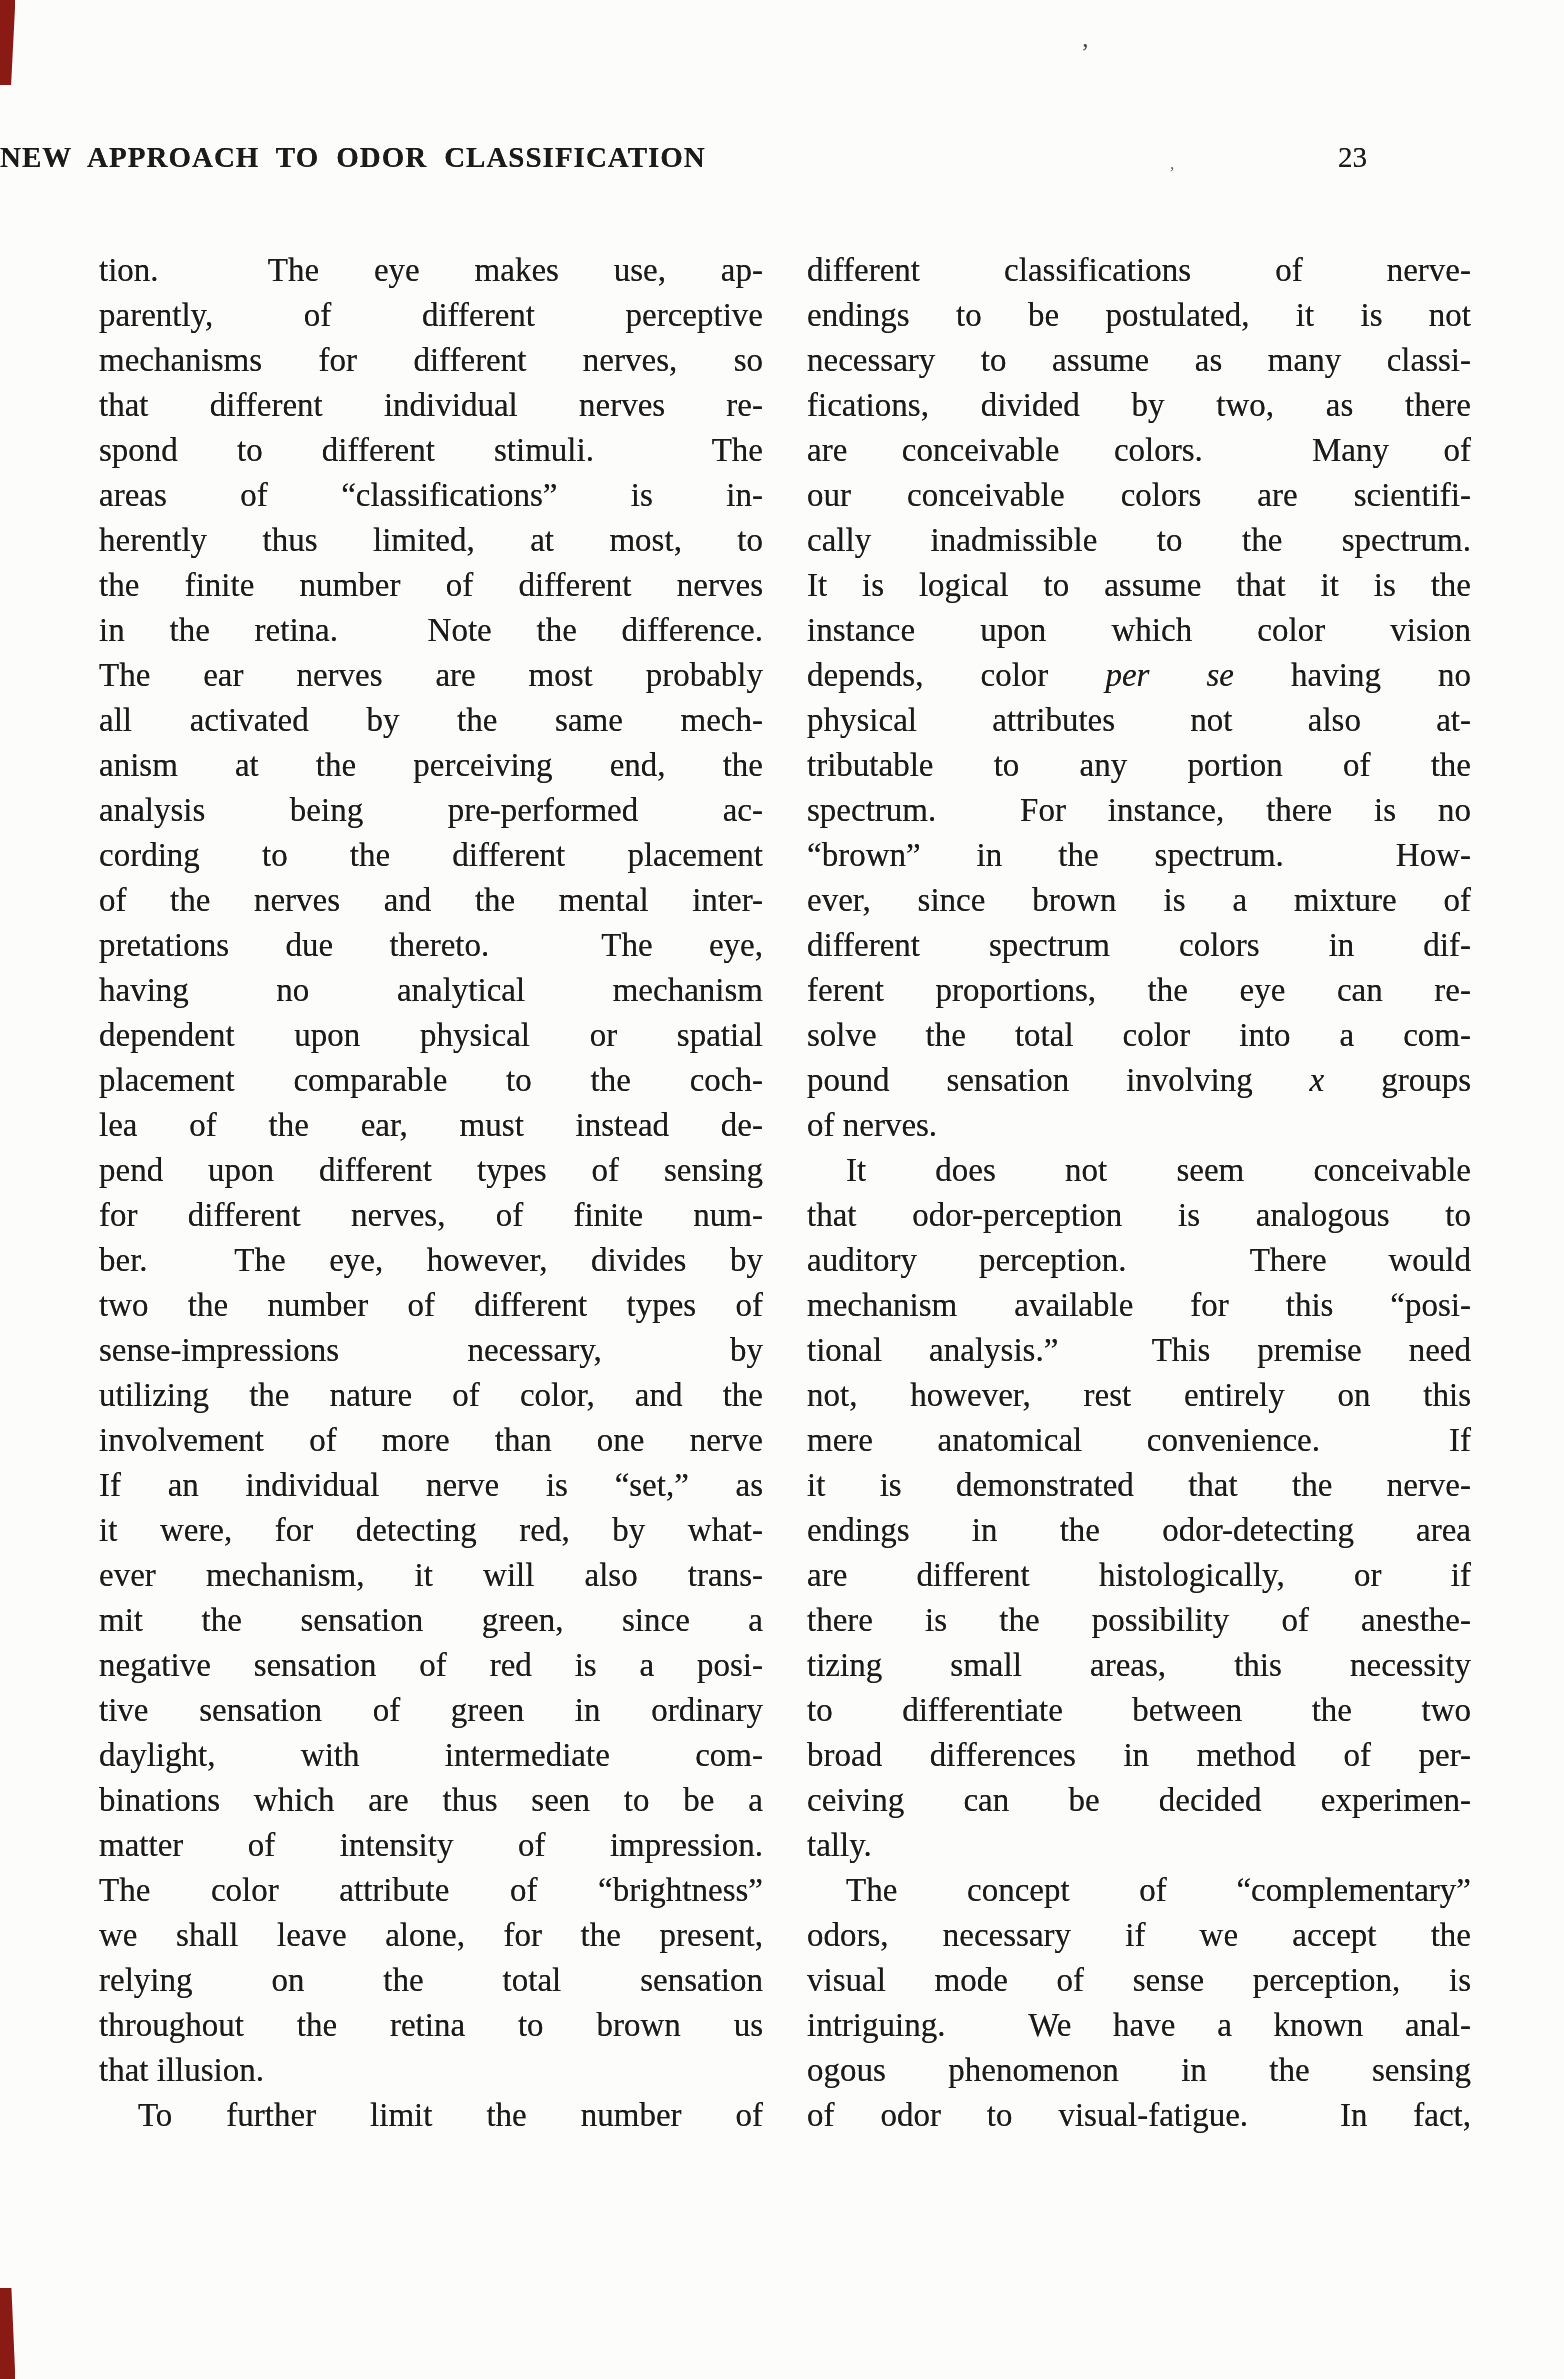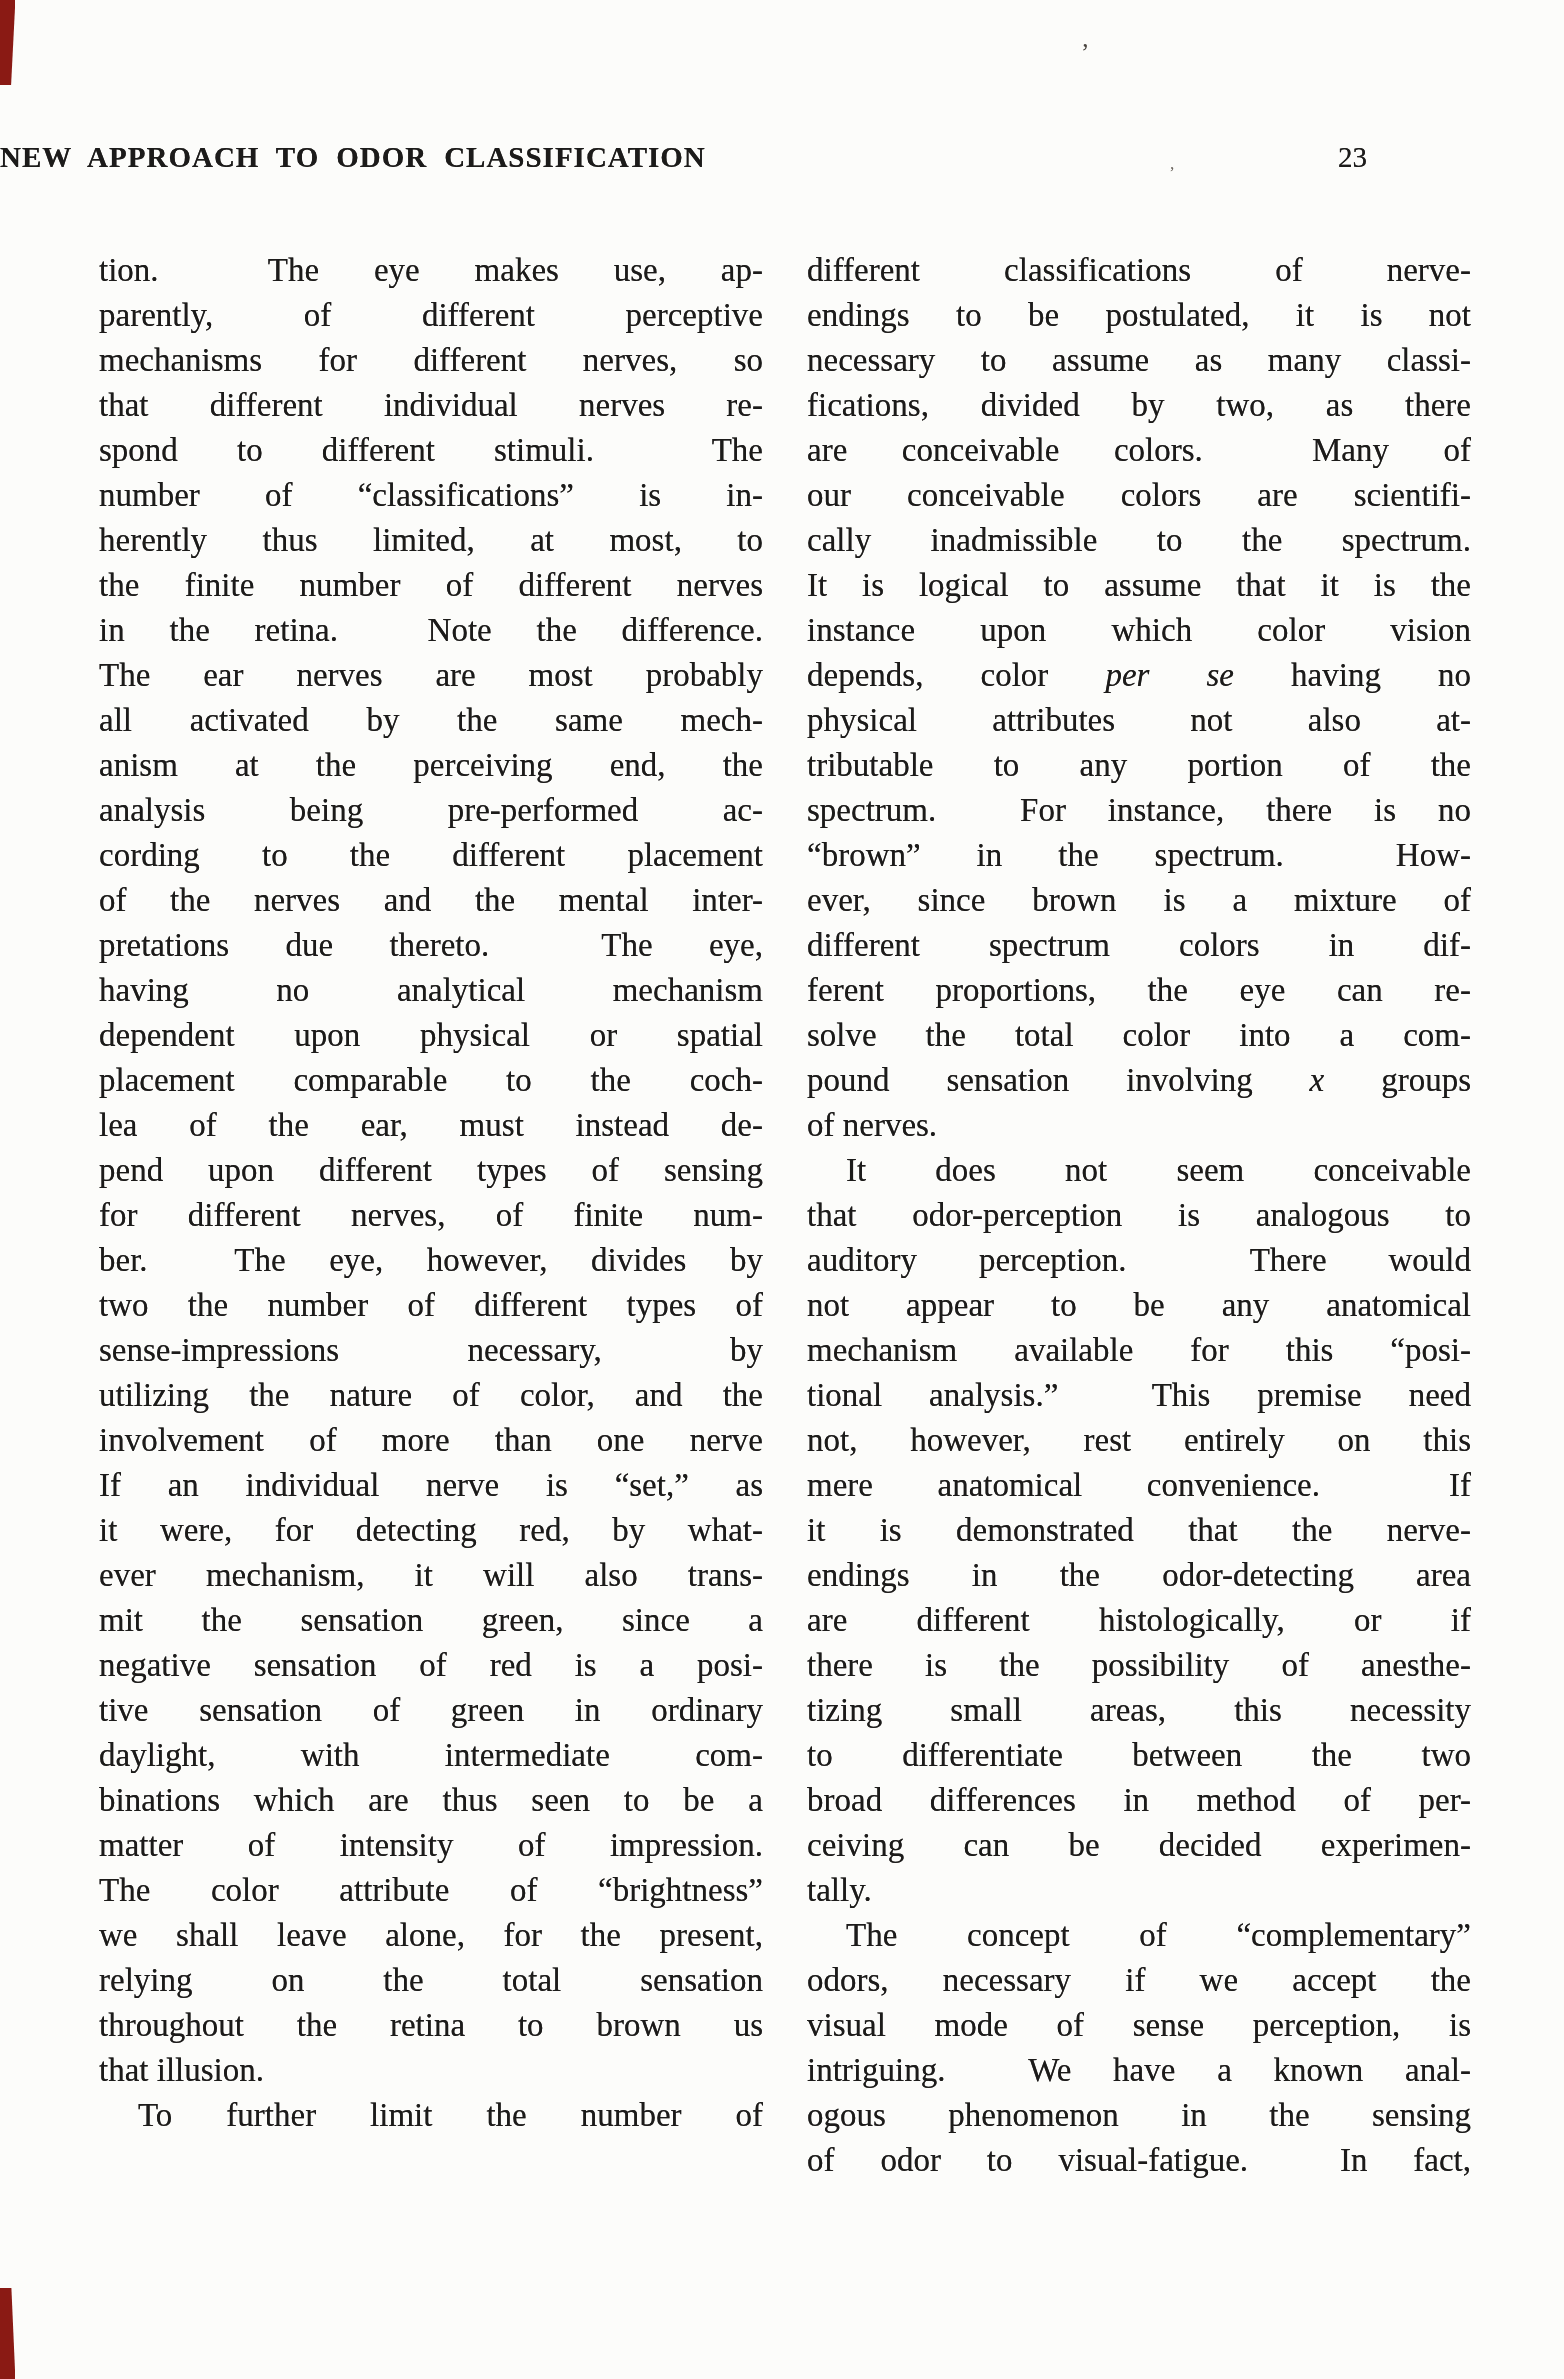--- a/index.html
+++ b/index.html
@@ -86,21 +86,21 @@
 
   <div class="running-header">NEW APPROACH TO ODOR CLASSIFICATION</div>
   <div class="page-number">23</div>
 
   <div class="column left" id="col-left">
       <div class="line">tion.&nbsp; The eye makes use, ap-</div>
       <div class="line">parently, of different perceptive</div>
       <div class="line">mechanisms for different nerves, so</div>
       <div class="line">that different individual nerves re-</div>
       <div class="line">spond to different stimuli.&nbsp; The</div>
-      <div class="line">number of “classifications” is in-</div>
+      <div class="line">areas of “classifications” is in-</div>
       <div class="line">herently thus limited, at most, to</div>
       <div class="line">the finite number of different nerves</div>
       <div class="line">in the retina.&nbsp; Note the difference.</div>
       <div class="line">The ear nerves are most probably</div>
       <div class="line">all activated by the same mech-</div>
       <div class="line">anism at the perceiving end, the</div>
       <div class="line">analysis being pre-performed ac-</div>
       <div class="line">cording to the different placement</div>
       <div class="line">of the nerves and the mental inter-</div>
       <div class="line">pretations due thereto.&nbsp; The eye,</div>
@@ -148,21 +148,20 @@
       <div class="line">“brown” in the spectrum.&nbsp; How-</div>
       <div class="line">ever, since brown is a mixture of</div>
       <div class="line">different spectrum colors in dif-</div>
       <div class="line">ferent proportions, the eye can re-</div>
       <div class="line">solve the total color into a com-</div>
       <div class="line">pound sensation involving <i>x</i> groups</div>
       <div class="line end">of nerves.</div>
       <div class="line indent">It does not seem conceivable</div>
       <div class="line">that odor-perception is analogous to</div>
       <div class="line">auditory perception.&nbsp; There would</div>
-      <div class="line">not appear to be any anatomical</div>
       <div class="line">mechanism available for this “posi-</div>
       <div class="line">tional analysis.”&nbsp; This premise need</div>
       <div class="line">not, however, rest entirely on this</div>
       <div class="line">mere anatomical convenience.&nbsp; If</div>
       <div class="line">it is demonstrated that the nerve-</div>
       <div class="line">endings in the odor-detecting area</div>
       <div class="line">are different histologically, or if</div>
       <div class="line">there is the possibility of anesthe-</div>
       <div class="line">tizing small areas, this necessity</div>
       <div class="line">to differentiate between the two</div>

